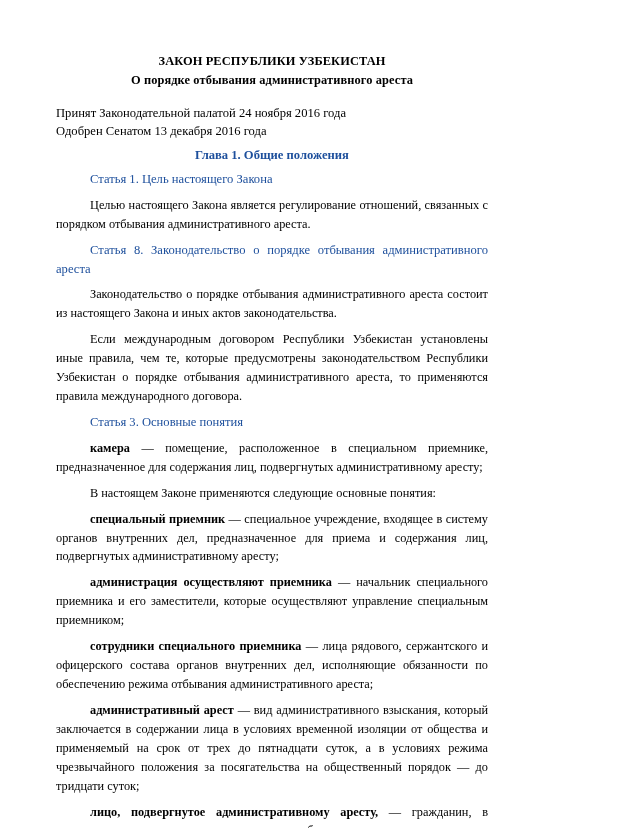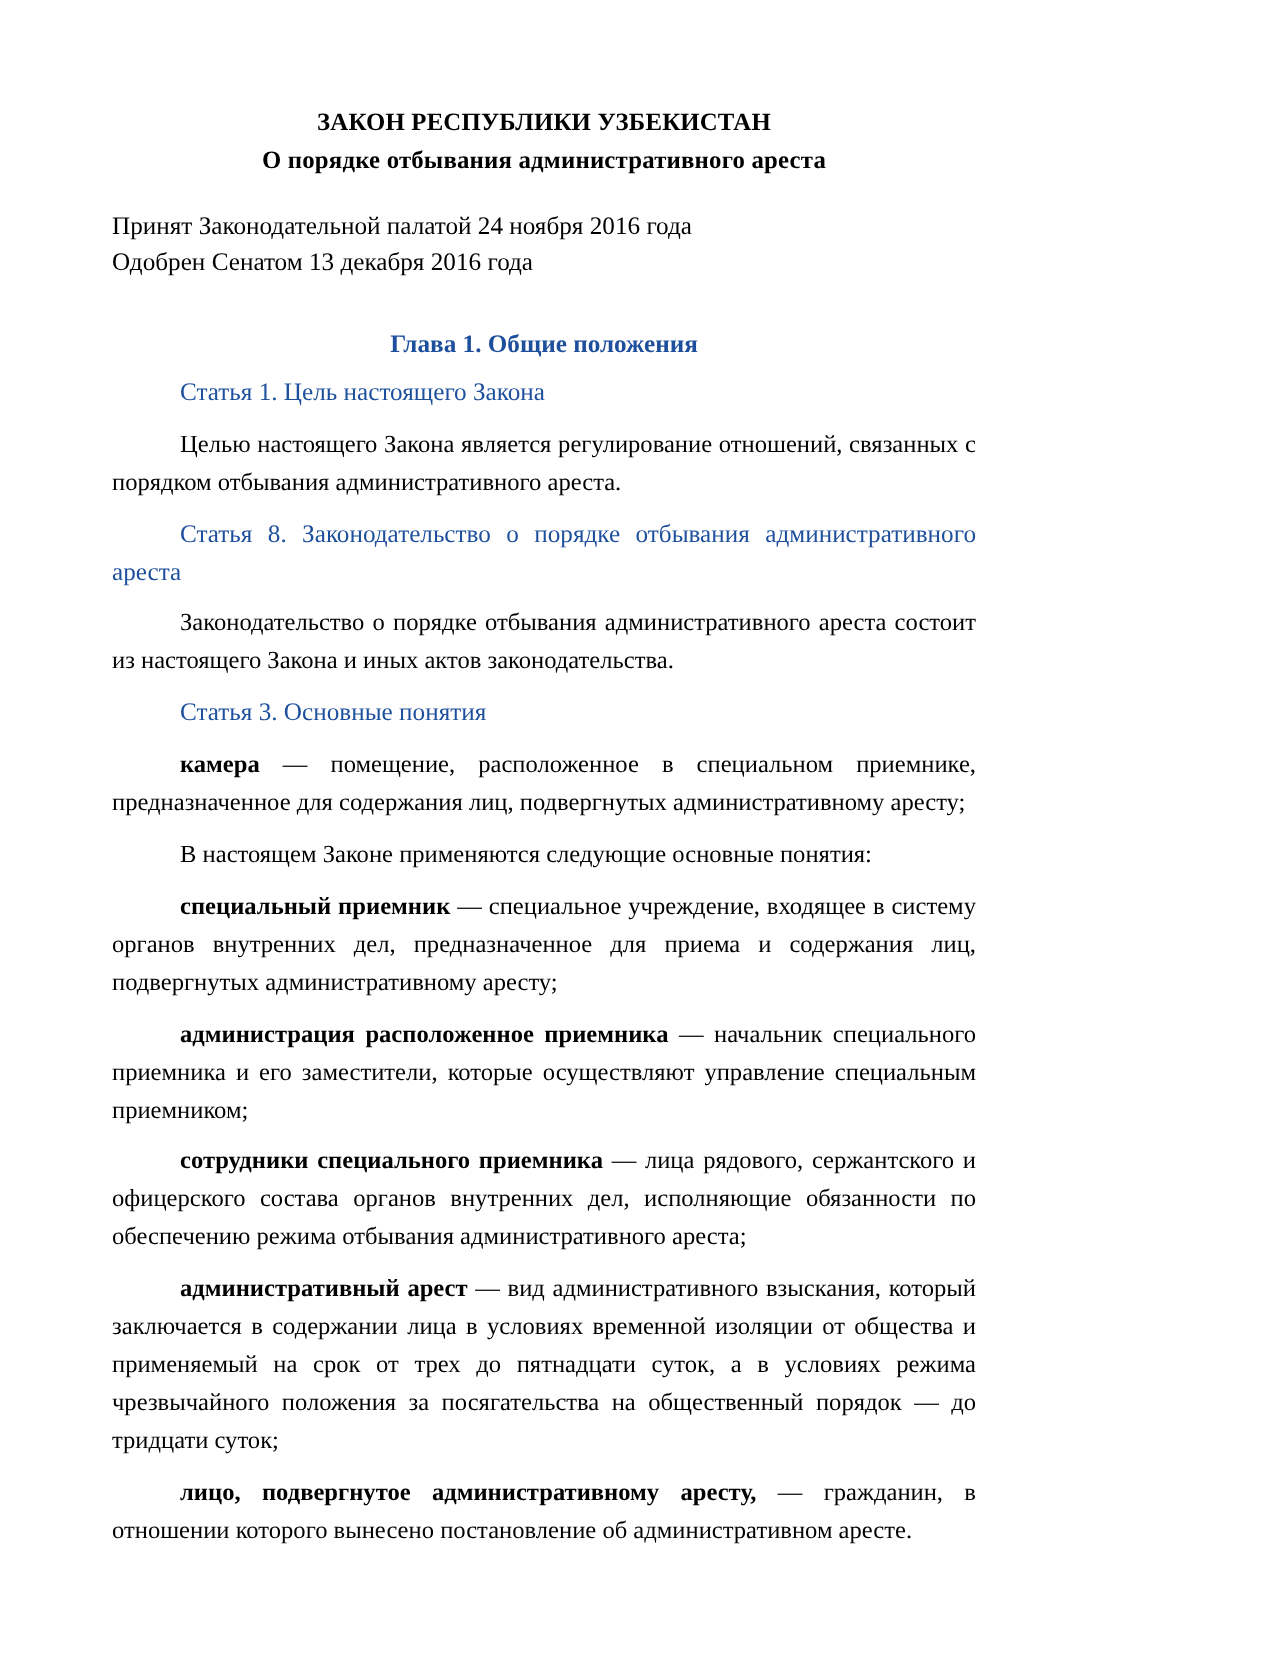--- a/index.html
+++ b/index.html
@@ -38,21 +38,21 @@
   .adopt-block {
     margin-top: 14px;
     color: #000000;
     font-size: 12.6px;
     line-height: 1.48;
   }
   .adopt-line {
     text-align: left;
   }
   .chapter {
-    margin-top: 24px;
+    margin-top: 7px;
     text-align: center;
     font-weight: bold;
     font-size: 12.6px;
     color: #1d4f9c;
   }
   .article-head {
     margin-top: 7px;
     font-weight: normal;
     font-size: 12.6px;
     color: #1d4f9c;
@@ -88,32 +88,33 @@
     <div class="adopt-line">Одобрен Сенатом 13 декабря 2016 года</div>
   </div>
 
   <div class="chapter">Глава 1. Общие положения</div>
 
   <div class="article-head">Статья 1. Цель настоящего Закона</div>
   <p class="body">Целью настоящего Закона является регулирование отношений, связанных с порядком отбывания административного ареста.</p>
 
   <div class="article-head wrap">Статья 8. Законодательство о порядке отбывания административного ареста</div>
   <p class="body">Законодательство о порядке отбывания административного ареста состоит из настоящего Закона и иных актов законодательства.</p>
+  <p class="body">Если международным договором Республики Узбекистан установлены иные правила, чем те, которые предусмотрены законодательством Республики Узбекистан о порядке отбывания административного ареста, то применяются правила международного договора.</p>
 
   <div class="article-head">Статья 3. Основные понятия</div>
   <p class="body">
     <b>камера</b><span> — помещение, расположенное в специальном приемнике, предназначенное для содержания лиц, подвергнутых административному аресту;</span>
   </p>
 
   <p class="body">В настоящем Законе применяются следующие основные понятия:</p>
   <p class="body">
     <b>специальный приемник</b><span> — специальное учреждение, входящее в систему органов внутренних дел, предназначенное для приема и содержания лиц, подвергнутых административному аресту;</span>
   </p>
   <p class="body">
-    <b>администрация расположенное приемника</b><span> — начальник специального приемника и его заместители, которые осуществляют управление специальным приемником;</span>
+    <b>администрация осуществляют приемника</b><span> — начальник специального приемника и его заместители, которые осуществляют управление специальным приемником;</span>
   </p>
   <p class="body">
     <b>сотрудники специального приемника</b><span> — лица рядового, сержантского и офицерского состава органов внутренних дел, исполняющие обязанности по обеспечению режима отбывания административного ареста;</span>
   </p>
   <p class="body">
     <b>административный арест</b><span> — вид административного взыскания, который заключается в содержании лица в условиях временной изоляции от общества и применяемый на срок от трех до пятнадцати суток, а в условиях режима чрезвычайного положения за посягательства на общественный порядок — до тридцати суток;</span>
   </p>
   <p class="body">
     <b>лицо, подвергнутое административному аресту,</b><span> — гражданин, в отношении которого вынесено постановление об административном аресте.</span>
   </p>

